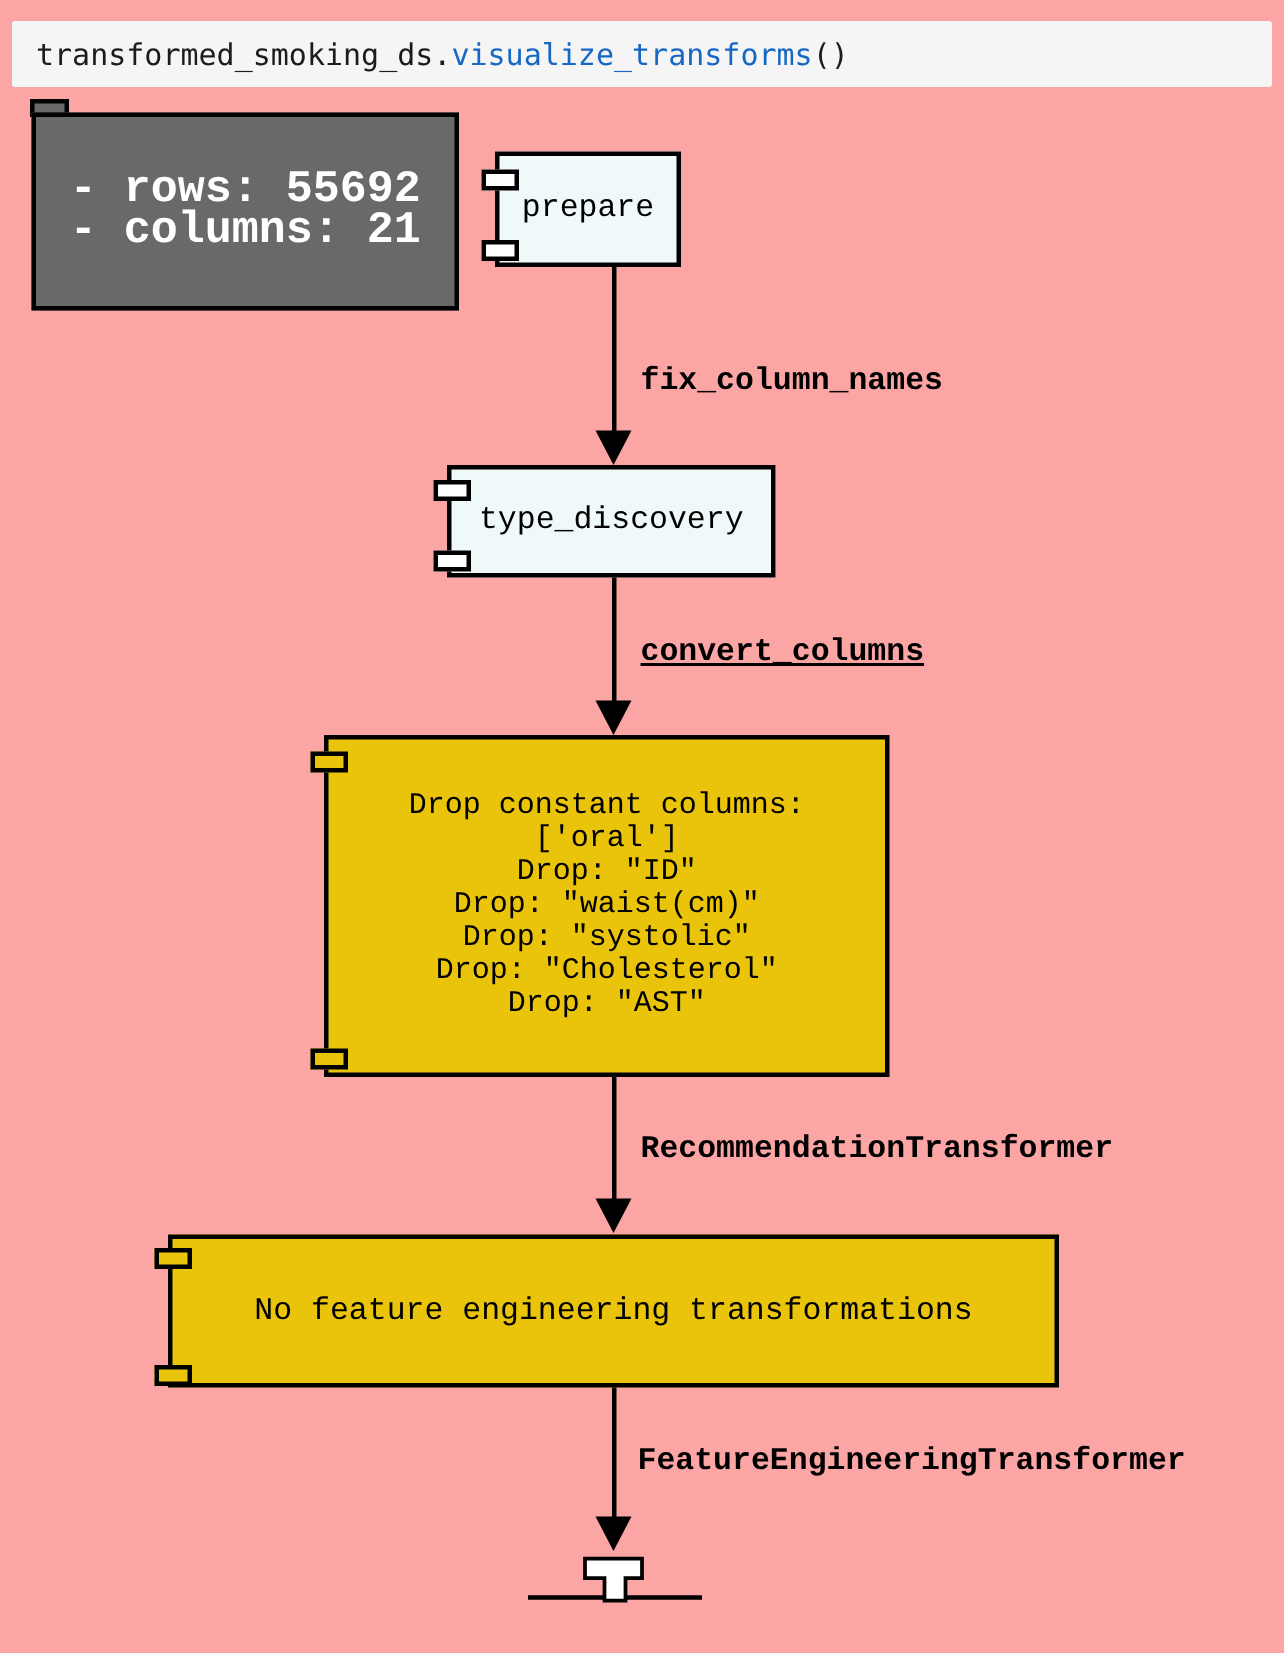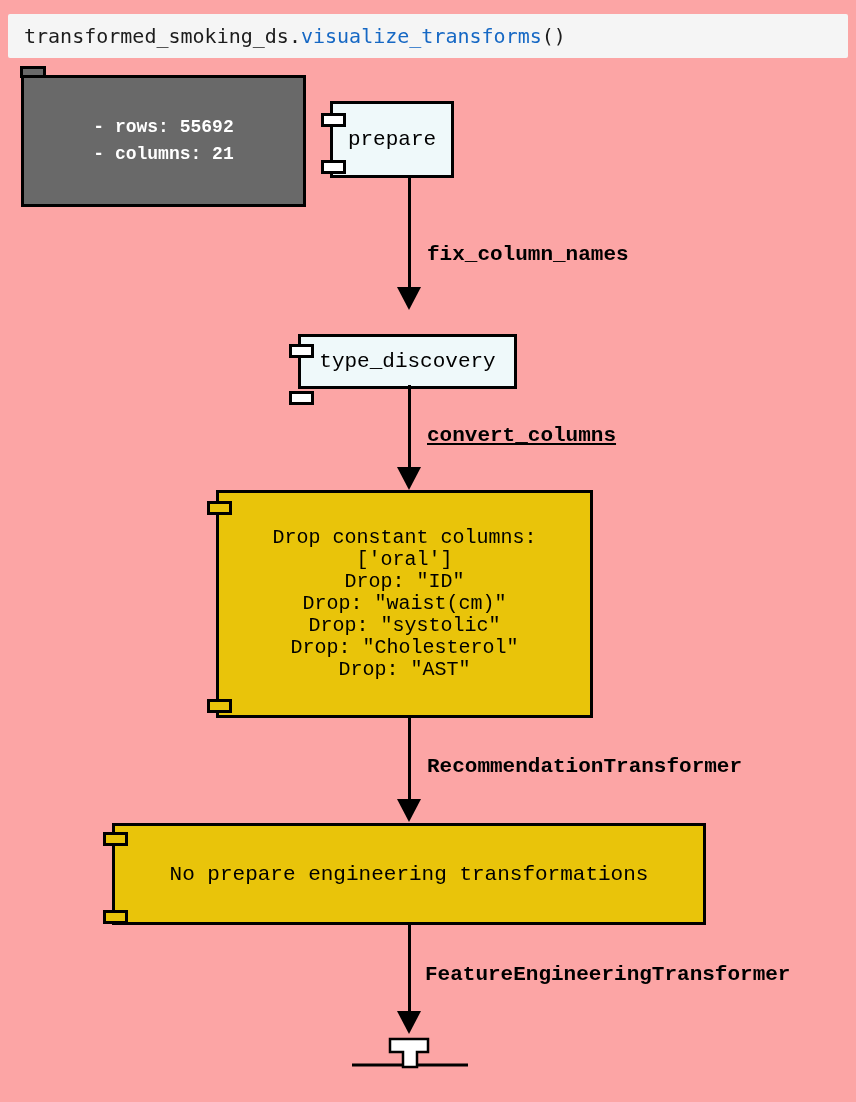--- a/index.html
+++ b/index.html
@@ -21,21 +21,21 @@
   .azure{background:#eff9fa;}
   .gold{background:#e9c40a;}
   .ctab{position:absolute;left:-12px;width:25px;height:14px;box-sizing:border-box;
         border:3px solid #000;}
   .tab-azure{background:#ffffff;}
   .tab-gold{background:#e9c40a;}
 
   .note-body{position:absolute;left:21px;top:75px;width:285px;height:132px;
              box-sizing:border-box;border:3px solid #000;background:#696969;
              display:flex;flex-direction:column;align-items:center;justify-content:center;
-             color:#ffffff;font-weight:bold;font-size:18px;line-height:27px;white-space:pre;}
+             color:#ffffff;font-weight:bold;font-size:30px;line-height:27px;white-space:pre;}
   .note-tab{position:absolute;left:20px;top:66px;width:26px;height:12px;
             box-sizing:border-box;border:3px solid #000;background:#696969;}
 
   .edge-line{position:absolute;width:3px;background:#000;}
   .arrow-head{position:absolute;width:0;height:0;
               border-left:12px solid transparent;border-right:12px solid transparent;
               border-top:23px solid #000;}
   .edge-label{position:absolute;font-weight:bold;font-size:21px;line-height:26px;white-space:pre;text-align:center;}
 
   .drop-lines{display:flex;flex-direction:column;align-items:center;
@@ -62,21 +62,21 @@
     <div class="component azure" style="left:330px;top:101px;width:124px;height:77px;">
       <div class="ctab tab-azure" style="top:9px;"></div>
       <div class="ctab tab-azure" style="top:56px;"></div>
       <span>prepare</span>
     </div>
 
     <div class="edge-line" style="left:408px;top:178px;height:112px;"></div>
     <div class="arrow-head" style="left:397px;top:287px;"></div>
     <div class="edge-label" style="left:427px;top:242px;">fix_column_names</div>
 
-    <div class="component azure" style="left:298px;top:310px;width:219px;height:55px;margin-top:24px;">
+    <div class="component azure" style="left:298px;top:310px;width:219px;height:75px;">
       <div class="ctab tab-azure" style="top:7px;"></div>
       <div class="ctab tab-azure" style="top:54px;"></div>
       <span>type_discovery</span>
     </div>
 
     <div class="edge-line" style="left:408px;top:385px;height:84px;"></div>
     <div class="arrow-head" style="left:397px;top:467px;"></div>
     <div class="edge-label" style="left:427px;top:423px;text-decoration:underline;">convert_columns</div>
 
     <div class="component gold" style="left:216px;top:490px;width:377px;height:228px;">
@@ -93,21 +93,21 @@
       </div>
     </div>
 
     <div class="edge-line" style="left:408px;top:718px;height:83px;"></div>
     <div class="arrow-head" style="left:397px;top:799px;"></div>
     <div class="edge-label" style="left:427px;top:754px;">RecommendationTransformer</div>
 
     <div class="component gold" style="left:112px;top:823px;width:594px;height:102px;">
       <div class="ctab tab-gold" style="top:6px;"></div>
       <div class="ctab tab-gold" style="top:84px;"></div>
-      <span class="fe-label">No prepare engineering transformations</span>
+      <span class="fe-label">No feature engineering transformations</span>
     </div>
 
     <div class="edge-line" style="left:408px;top:925px;height:88px;"></div>
     <div class="arrow-head" style="left:397px;top:1011px;"></div>
     <div class="edge-label" style="left:425px;top:962px;">FeatureEngineeringTransformer</div>
 
     <div class="terminal">
       <svg width="130" height="40">
         <line x1="7" y1="32" x2="123" y2="32" stroke="#000" stroke-width="3"></line>
         <path d="M45,6 H83 V19 H72 V34 H58 V19 H45 Z" fill="#ffffff" stroke="#000" stroke-width="2.5"></path>

